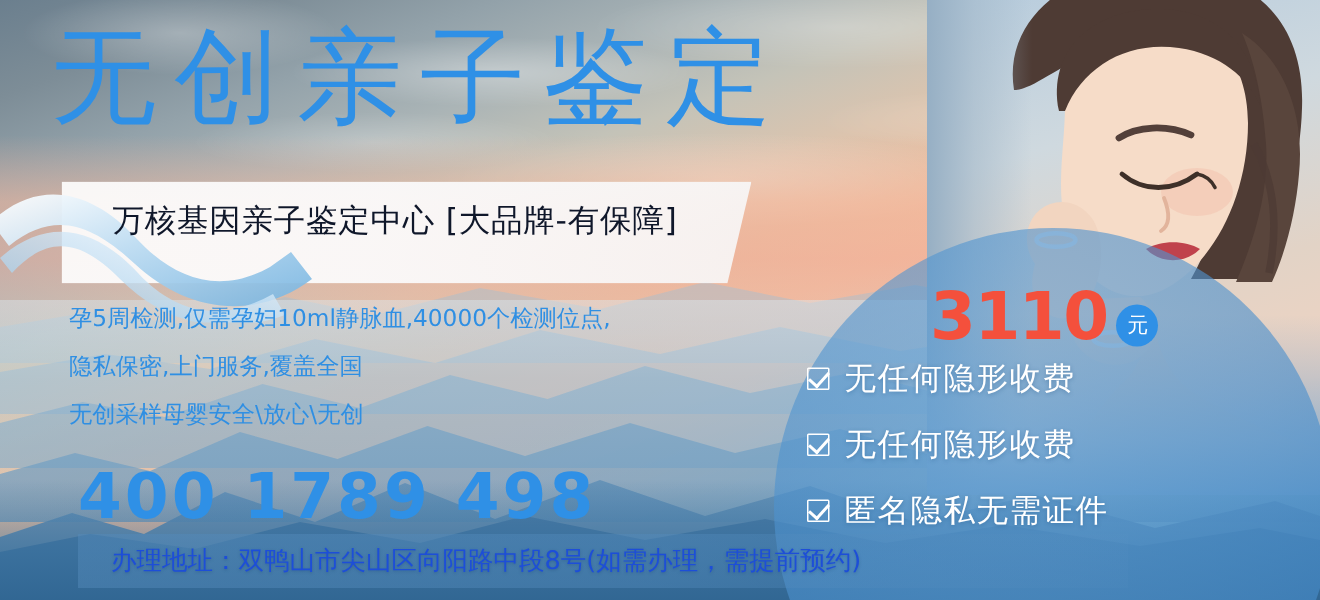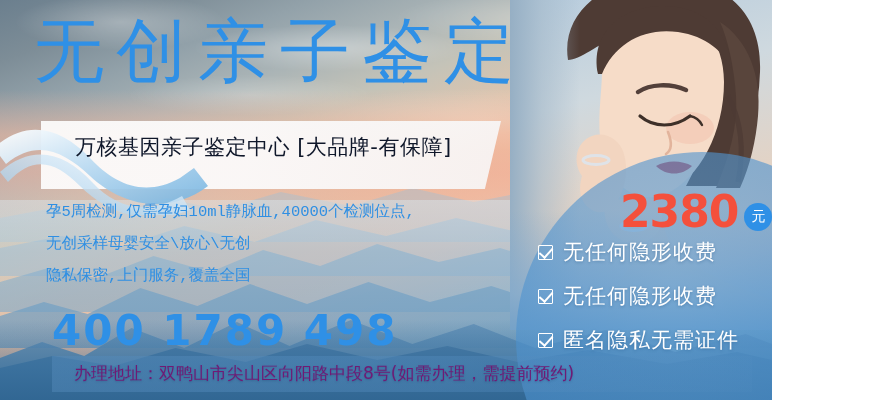--- a/index.html
+++ b/index.html
@@ -1,21 +1,21 @@
 <!DOCTYPE html>
 <html><head>
 <meta charset="utf-8">
 <style>
   html,body{margin:0;padding:0;background:#fff;}
   *{box-sizing:border-box;}
   body{font-family:"Liberation Sans","DejaVu Sans",sans-serif;}
 
   #banner{
     position:relative;
-    width:772px;height:400px;
+    width:880px;height:400px;
     overflow:hidden;
   }
 
   
   .sky-base{
     position:absolute;inset:0;
     background:linear-gradient(160deg,
       #6b7f8e 0%, #7d8d97 9%, #93a2aa 17%,
       #aab4b6 25%, #c4c3b8 33%, #dcc4ae 41%,
       #e8c0a4 48%, #f0bfa2 54%, #eec2a9 60%,
@@ -128,40 +128,40 @@
 
   
   .body-copy{
     position:absolute;left:46px;top:196px;
     color:#2f8fe3;
     font-size:15.5px;
     line-height:32px;
     font-family:"DejaVu Sans","Liberation Sans",sans-serif;
     white-space:nowrap;
   }
-  .body-copy div{margin:0;font-family:Liberation Mono, monospace;}
+  .body-copy div{margin:0;}
 
   
   .phone{
     position:absolute;left:52px;top:306px;
     font-family:"DejaVu Sans","Liberation Sans",sans-serif;
     font-size:42px;font-weight:bold;
     color:#2f90e6;
     letter-spacing:2px;
     white-space:nowrap;
   }
 
   
   .addr-bar{
     position:absolute;left:52px;top:356px;width:700px;height:36px;
     background:linear-gradient(90deg, rgba(84,138,186,.48) 0%, rgba(84,140,190,.40) 55%, rgba(90,146,196,.10) 100%);
   }
   .addr-text{
     position:absolute;left:74px;top:362px;
-    color:#701a75;font-size:17px;white-space:nowrap;
+    color:#1d4ed8;font-size:17px;white-space:nowrap;
     font-family:"DejaVu Sans","Liberation Sans",sans-serif;
     text-shadow:0 1px 2px rgba(30,70,110,.35);
   }
 
   
   .price-wrap{
     position:absolute;left:620px;top:190px;
     display:flex;align-items:flex-end;gap:6px;
   }
   .price-num{
@@ -298,31 +298,31 @@
         </linearGradient>
       </defs>
       <path d="M0,28 C34,-4 70,10 96,38 C120,64 150,78 186,58 L200,48 L214,66 C174,96 128,86 96,56 C70,32 44,18 12,44 Z" fill="url(#rg1)"></path>
       <path d="M6,52 C40,22 72,34 98,62 C122,88 152,96 188,76 L196,90 C152,106 114,94 86,66 C62,42 40,34 14,62 Z" fill="url(#rg2)" opacity=".85"></path>
     </svg>
   </div>
   <div class="sub-text">万核基因亲子鉴定中心 [大品牌-有保障]</div>
 
   <div class="body-copy">
     <div>孕5周检测,仅需孕妇10ml静脉血,40000个检测位点,</div>
+    <div>隐私保密,上门服务,覆盖全国</div>
     <div>无创采样母婴安全\放心\无创</div>
-    <div>隐私保密,上门服务,覆盖全国</div>
   </div>
 
   <div class="phone">400 1789 498</div>
 
   <div class="addr-bar"></div>
   <div class="addr-text">办理地址：双鸭山市尖山区向阳路中段8号(如需办理，需提前预约)</div>
 
   <div class="price-wrap">
-    <span class="price-num">2380</span>
+    <span class="price-num">3110</span>
     <span class="price-unit">元</span>
   </div>
 
   <div class="features">
     <div class="feat-row">
       <span class="feat-box"></span>
       <span class="feat-label">无任何隐形收费</span>
     </div>
     <div class="feat-row">
       <span class="feat-box"></span>

